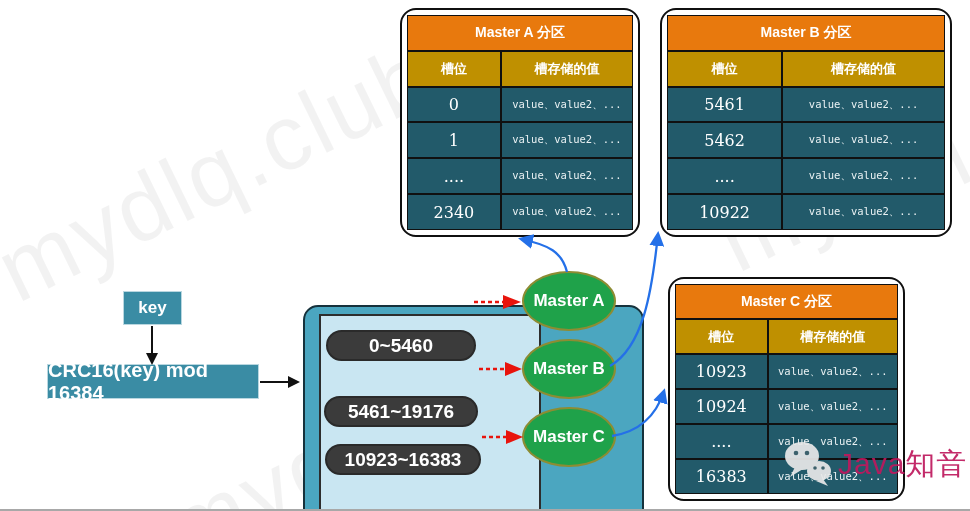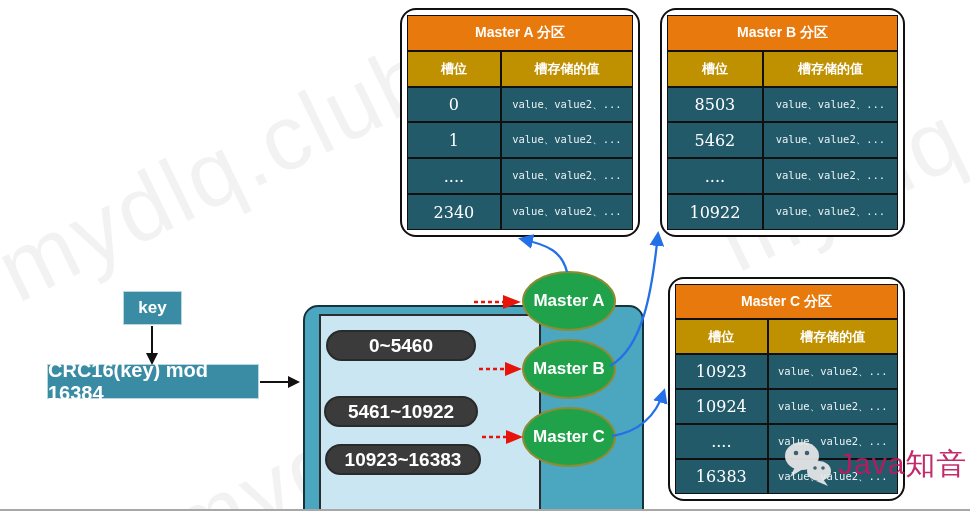--- a/index.html
+++ b/index.html
@@ -17,21 +17,21 @@
   .wm2 { left:150px; top:380px; }
   .wm3 { left:700px; top:90px; }
   .bottom-line { position:absolute; left:0; bottom:0; width:100%; height:2px; background:#a8a8a8; z-index:5; }
 
   
   .tframe {
     position:absolute; background:#fff; border:2px solid #101010;
     border-radius:16px; padding:5px; z-index:1;
   }
   .tframe-a { left:400px; top:8px;  width:240px; height:229px; }
-  .tframe-b { left:660px; top:8px;  width:245px; height:229px; }
+  .tframe-b { left:660px; top:8px;  width:292px; height:229px; }
   .tframe-c { left:668px; top:277px; width:237px; height:224px; }
   .tgrid {
     display:grid; height:100%; width:100%;
     grid-template-columns:41% 1fr; grid-auto-rows:1fr;
     gap:2px; background:#101010; border:1px solid #101010;
   }
   .tcell { display:flex; align-items:center; justify-content:center; overflow:hidden; }
   .t-title { grid-column:1 / 3; background:#E8790D; color:#fff; font-weight:bold; font-size:14px; }
   .t-head  { background:#BF9000; color:#fff; font-weight:bold; font-size:13px; }
   .t-slot  { background:#225A6A; color:#fff; font-family:"DejaVu Serif", serif; font-size:16px; }
@@ -110,21 +110,21 @@
       <div class="tcell t-slot">2340</div>
       <div class="tcell t-val">value、value2、...</div>
     </div>
   </div>
 
   <div class="tframe tframe-b">
     <div class="tgrid">
       <div class="tcell t-title">Master B 分区</div>
       <div class="tcell t-head">槽位</div>
       <div class="tcell t-head">槽存储的值</div>
-      <div class="tcell t-slot">8503</div>
+      <div class="tcell t-slot">5461</div>
       <div class="tcell t-val">value、value2、...</div>
       <div class="tcell t-slot">5462</div>
       <div class="tcell t-val">value、value2、...</div>
       <div class="tcell t-slot">....</div>
       <div class="tcell t-val">value、value2、...</div>
       <div class="tcell t-slot">10922</div>
       <div class="tcell t-val">value、value2、...</div>
     </div>
   </div>
 
@@ -143,21 +143,21 @@
       <div class="tcell t-val">value、value2、...</div>
     </div>
   </div>
 
   <div class="flow-box key-box">key</div>
   <div class="flow-box formula-box">CRC16(key) mod 16384</div>
 
   <div class="cluster-box">
     <div class="slot-panel">
       <div class="pill pill1">0~5460</div>
-      <div class="pill pill2">5461~10922</div>
+      <div class="pill pill2">5461~19176</div>
       <div class="pill pill3">10923~16383</div>
     </div>
     <div class="box-caption cap-slots">槽范围1~16383</div>
     <div class="box-caption cap-nodes">节点</div>
   </div>
 
   <div class="node node-a">Master A</div>
   <div class="node node-b">Master B</div>
   <div class="node node-c">Master C</div>
 

